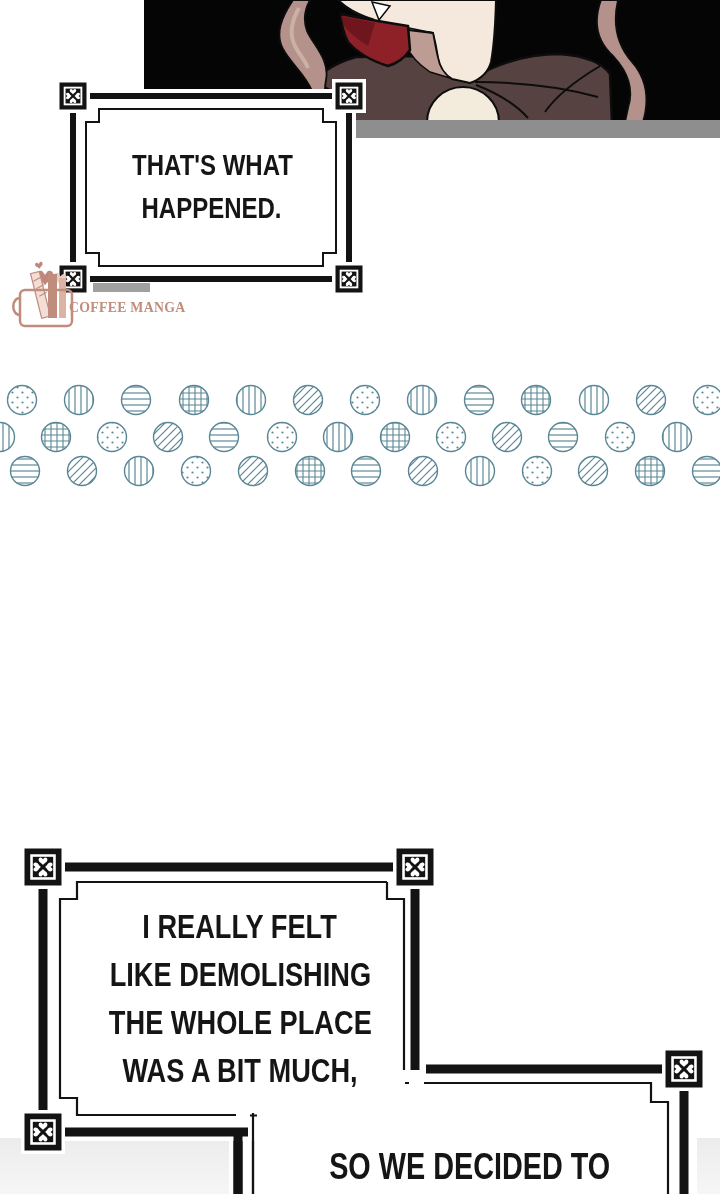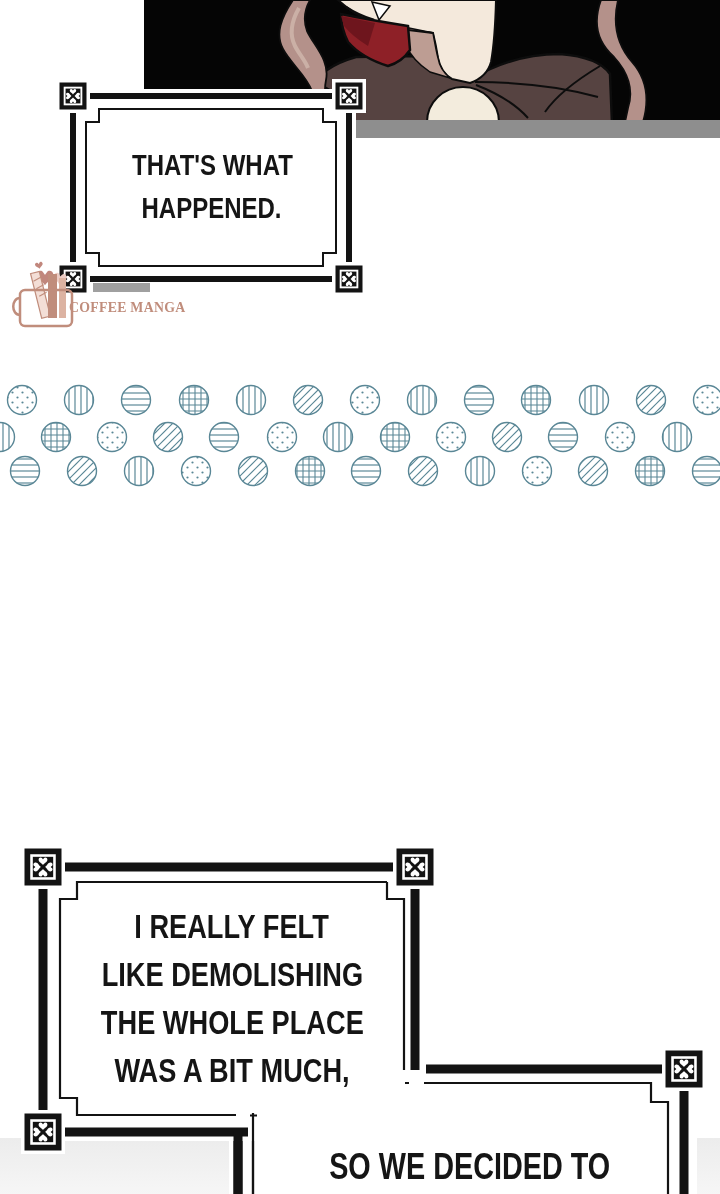--- a/index.html
+++ b/index.html
@@ -233,21 +233,21 @@
       <rect x="6" y="34" width="52" height="36" rx="5" fill="none" stroke-width="2.5" stroke="#c08d7c"></rect>
       <path d="M6,42 C-3,42 -3,59 6,59" fill="none" stroke-width="2.5" stroke="#c08d7c"></path>
     </g>
   </g>
 </svg>
 
 <div class="dlg" id="box1-text" style="color: rgb(21, 21, 21);">
   <div class="ln">THAT'S WHAT</div>
   <div class="ln">HAPPENED.</div>
 </div>
-<div class="dlg" id="box2-text" style="color: rgb(21, 21, 21);">
+<div class="dlg" id="box2-text" style="color: rgb(21, 21, 21); margin-left: 8px;">
   <div class="ln">I REALLY FELT</div>
   <div class="ln">LIKE DEMOLISHING</div>
   <div class="ln">THE WHOLE PLACE</div>
   <div class="ln">WAS A BIT MUCH,</div>
 </div>
 <div class="dlg" id="box3-text" style="color: rgb(21, 21, 21); text-align: center;">
   <div class="ln">SO WE DECIDED TO</div>
 </div>
 <div id="wm-text" style="color: rgb(192, 141, 124);">COFFEE MANGA</div>
 

